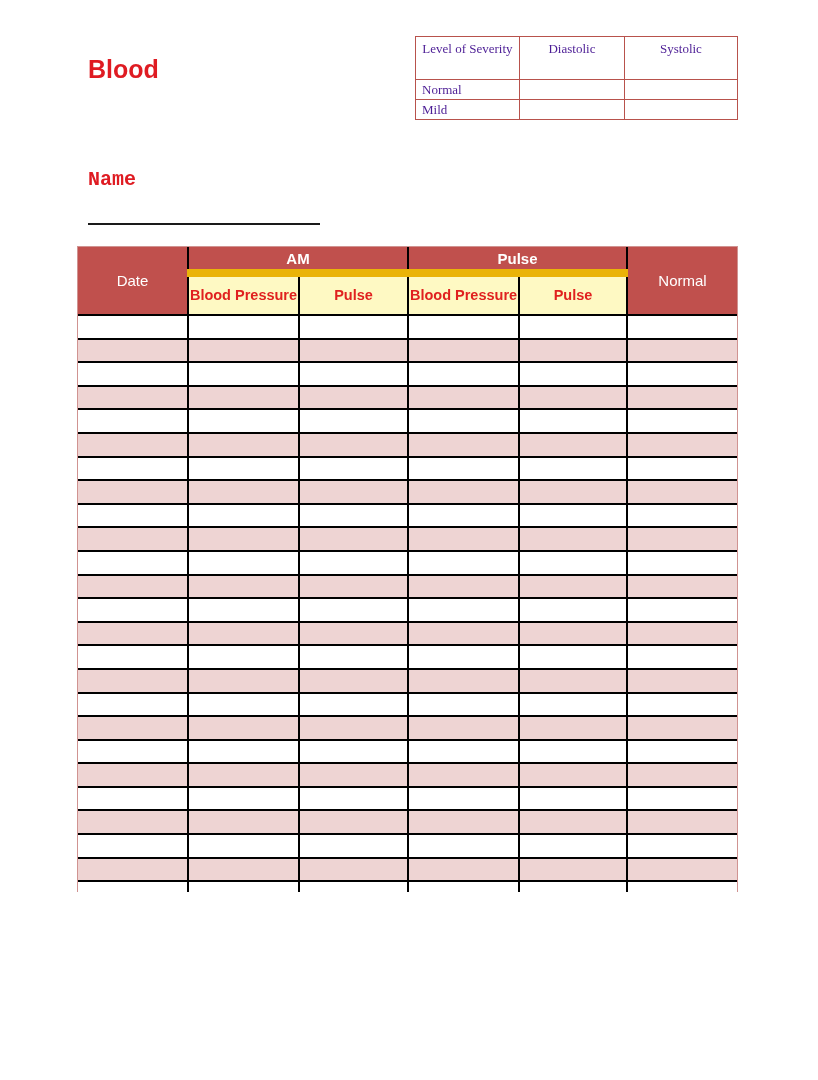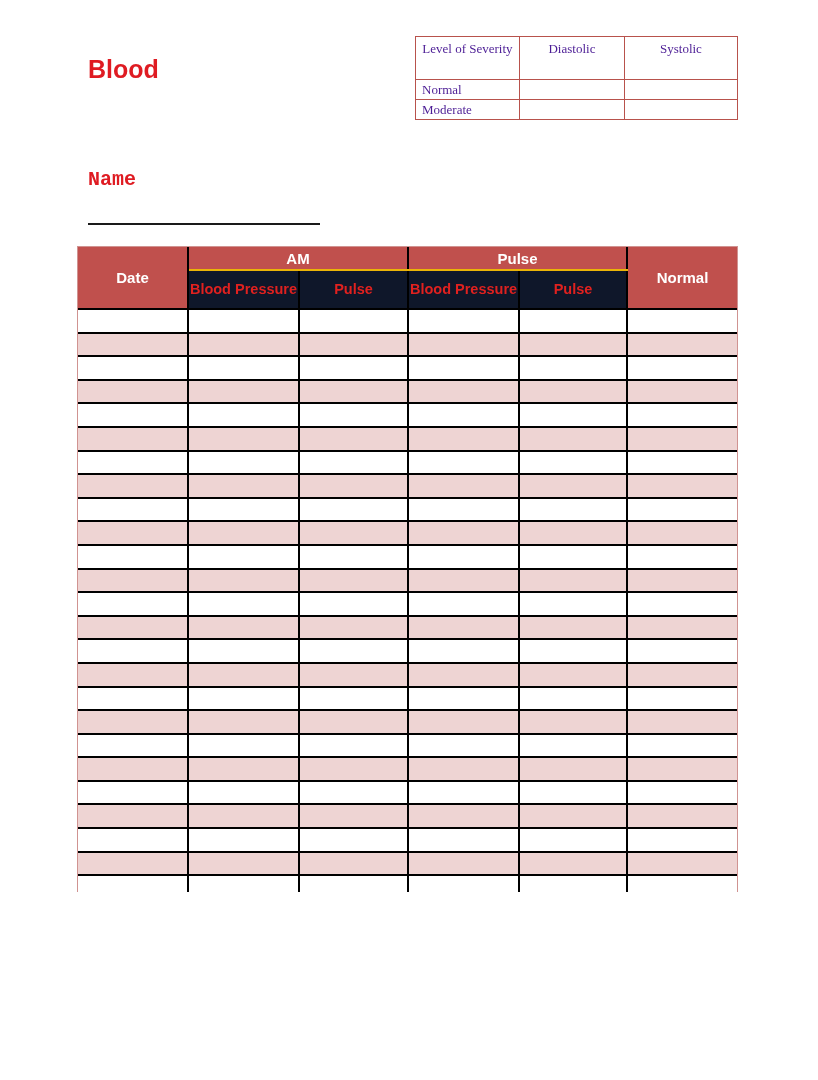--- a/index.html
+++ b/index.html
@@ -51,31 +51,31 @@
   table.log{
     width:100%;border-collapse:collapse;table-layout:fixed;
   }
   table.log th{
     padding:0;vertical-align:middle;text-align:center;
   }
   .grp{
     background:#C0504D;color:#ffffff;
     font-size:15px;font-weight:bold;
     height:22px;
-    border-right:2px solid #000;border-bottom:2px solid #eab308;
+    border-right:2px solid #000;border-bottom:8px solid #eab308;
   }
   .side{
     background:#C0504D;color:#ffffff;
-    font-size:15px;font-weight:bold;
+    font-size:15px;font-weight:normal;
     border-right:2px solid #000;border-bottom:2px solid #000;
     vertical-align:top;padding-top:4px;
   }
   .side.last{border-right:0;}
   .sub{
-    background:#0f172a;color:#E0211F;
+    background:#fef9c3;color:#E0211F;
     font-size:14.5px;font-weight:bold;line-height:17px;
     height:37px;
     border-right:2px solid #000;border-bottom:2px solid #000;
   }
   .sub.grp-end{border-right:2px solid #000;}
   table.log td{
     height:21.6px;
     border:2px solid #000;
     padding:0;
   }
@@ -107,21 +107,21 @@
         <th>Systolic</th>
       </tr>
     </thead>
     <tbody>
         <tr>
           <td>Normal</td>
           <td class="sev-val"></td>
           <td class="sev-val"></td>
         </tr>
         <tr>
-          <td>Moderate</td>
+          <td>Mild</td>
           <td class="sev-val"></td>
           <td class="sev-val"></td>
         </tr>
       </tbody>
   </table>
 
   <div class="name-label">Name</div>
   <div class="name-line"></div>
 
   <div class="log-wrap">

